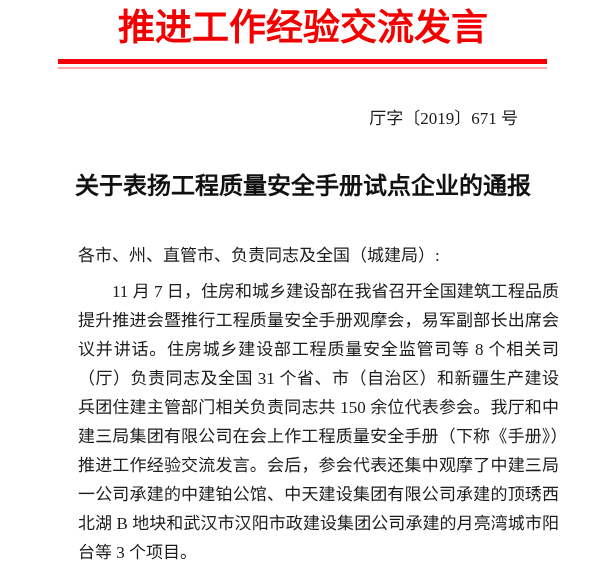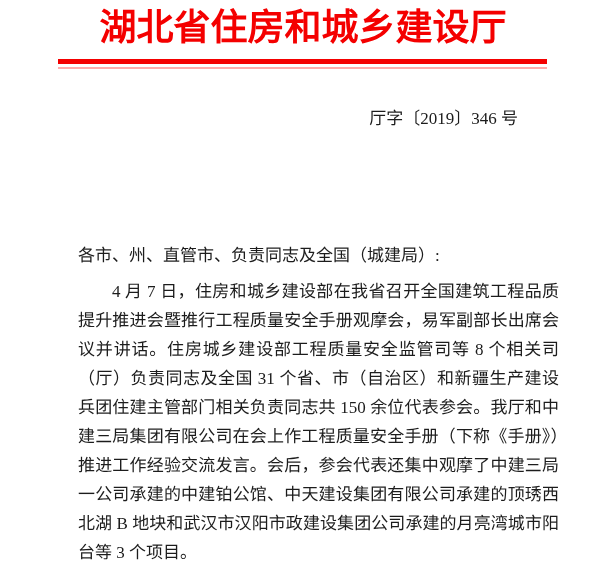--- a/index.html
+++ b/index.html
@@ -85,26 +85,27 @@
     text-align: justify;
     text-indent: 2em;
     color: #1c1c1c;
   }
 </style>
 </head>
 <body>
 
 <div class="page">
 
-  <div class="agency-title">湖北省住房和城乡建设厅</div>
+  <div class="agency-title">推进工作经验交流发言</div>
 
   <div class="red-rule-thick"></div>
 
   <div class="red-rule-thin"></div>
 
-  <div class="doc-number">厅字〔2019〕346 号</div>
+  <div class="doc-number">厅字〔2019〕671 号</div>
 
+  <div class="doc-title">关于表扬工程质量安全手册试点企业的通报</div>
 
   <div class="addressee">各市、州、直管市、负责同志及全国（城建局）:</div>
 
-  <div class="body-text">4 月 7 日，住房和城乡建设部在我省召开全国建筑工程品质提升推进会暨推行工程质量安全手册观摩会，易军副部长出席会议并讲话。住房城乡建设部工程质量安全监管司等 8 个相关司（厅）负责同志及全国 31 个省、市（自治区）和新疆生产建设兵团住建主管部门相关负责同志共 150 余位代表参会。我厅和中建三局集团有限公司在会上作工程质量安全手册（下称《手册》）推进工作经验交流发言。会后，参会代表还集中观摩了中建三局一公司承建的中建铂公馆、中天建设集团有限公司承建的顶琇西北湖 B 地块和武汉市汉阳市政建设集团公司承建的月亮湾城市阳台等 3 个项目。</div>
+  <div class="body-text">11 月 7 日，住房和城乡建设部在我省召开全国建筑工程品质提升推进会暨推行工程质量安全手册观摩会，易军副部长出席会议并讲话。住房城乡建设部工程质量安全监管司等 8 个相关司（厅）负责同志及全国 31 个省、市（自治区）和新疆生产建设兵团住建主管部门相关负责同志共 150 余位代表参会。我厅和中建三局集团有限公司在会上作工程质量安全手册（下称《手册》）推进工作经验交流发言。会后，参会代表还集中观摩了中建三局一公司承建的中建铂公馆、中天建设集团有限公司承建的顶琇西北湖 B 地块和武汉市汉阳市政建设集团公司承建的月亮湾城市阳台等 3 个项目。</div>
 
 </div>
 
 </body></html>

